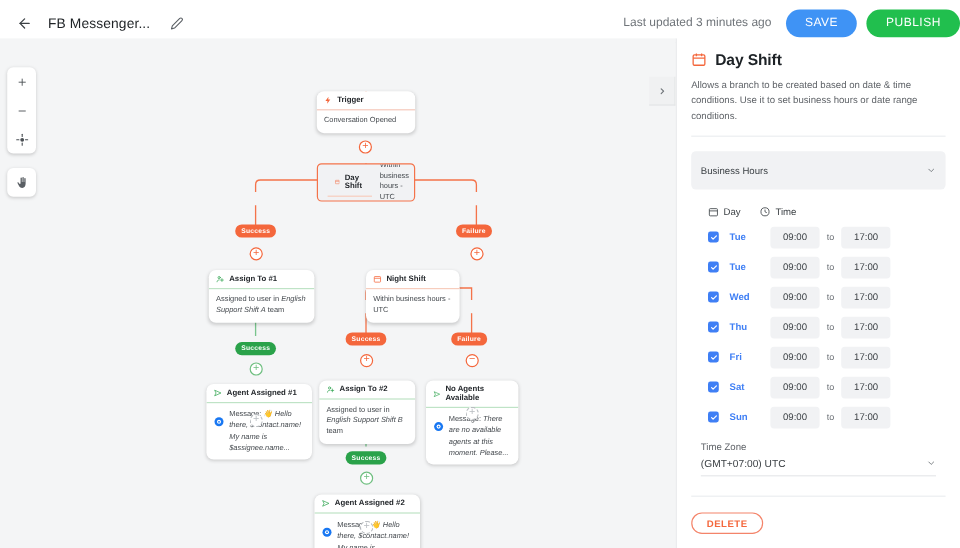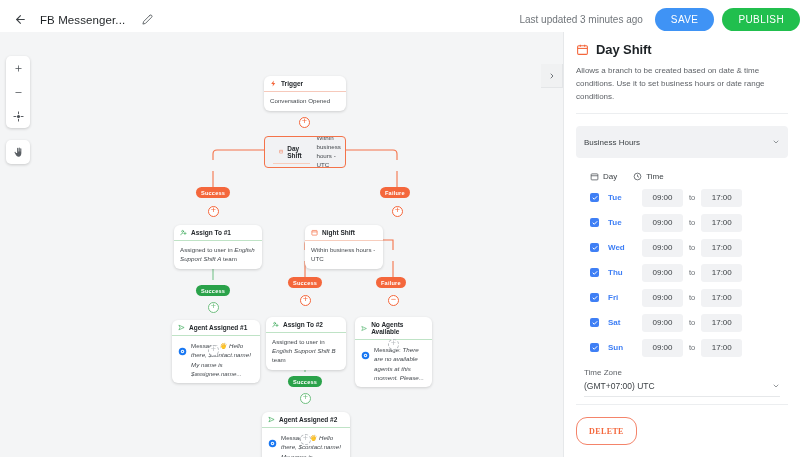--- a/index.html
+++ b/index.html
@@ -130,22 +130,22 @@
     margin: 0 8px; display:flex; align-items:center; padding-bottom:5px;
     border-bottom:1px solid #e6e8ea; font-size:8.5px; color:#3d4246; cursor:pointer;
   }
   .tz-sel .cv { margin-left:auto;}
   .panel-foot {
     position:absolute; left:12px; right:12px; bottom:12px; padding-top:12px;
     border-top:1px solid #eceef0;
   }
   .btn-delete {
     background:#fff; border:1px solid #f4846a; color:#f4673c;
-    border-radius:11px; height:28px; padding:0 12px; font-size:8px; font-weight:700;
-    letter-spacing:.4px; cursor:pointer; font-family:Liberation Serif, serif;
+    border-radius:11px; height:18px; padding:0 12px; font-size:8px; font-weight:700;
+    letter-spacing:.4px; cursor:pointer; font-family:Liberation Sans, sans-serif;
   }
 </style>
 </head>
 <body>
 
 <div id="app">
 
   <div class="topbar">
     <div class="back-btn">
       <svg width="13" height="13" viewBox="0 0 24 24" fill="none" stroke="#3c4145" stroke-width="2" stroke-linecap="round" stroke-linejoin="round">

